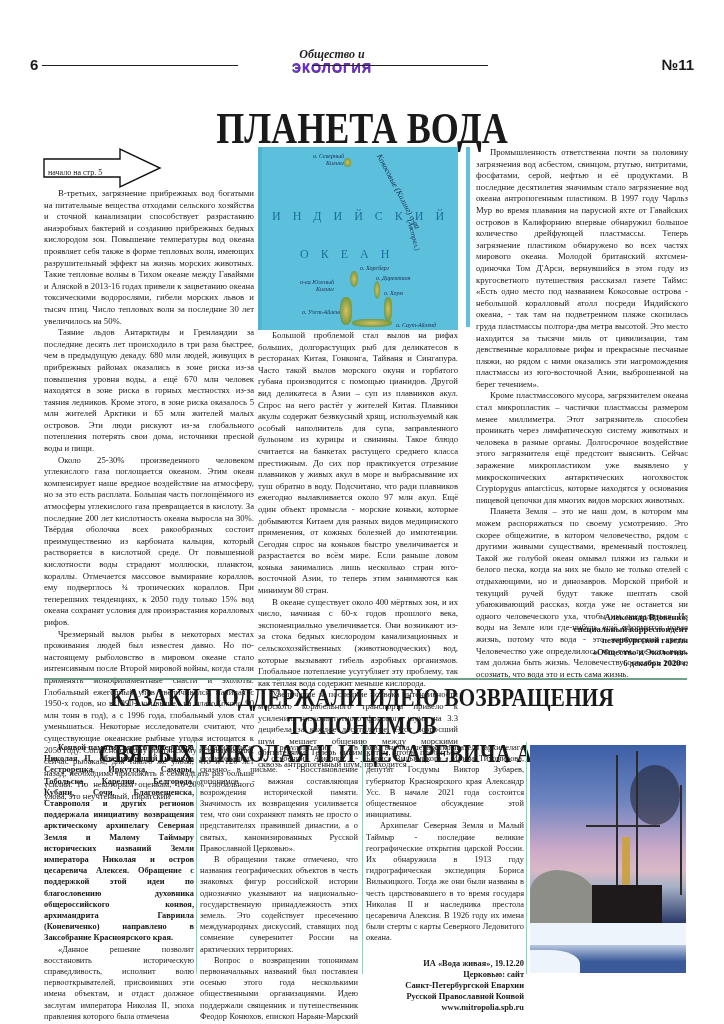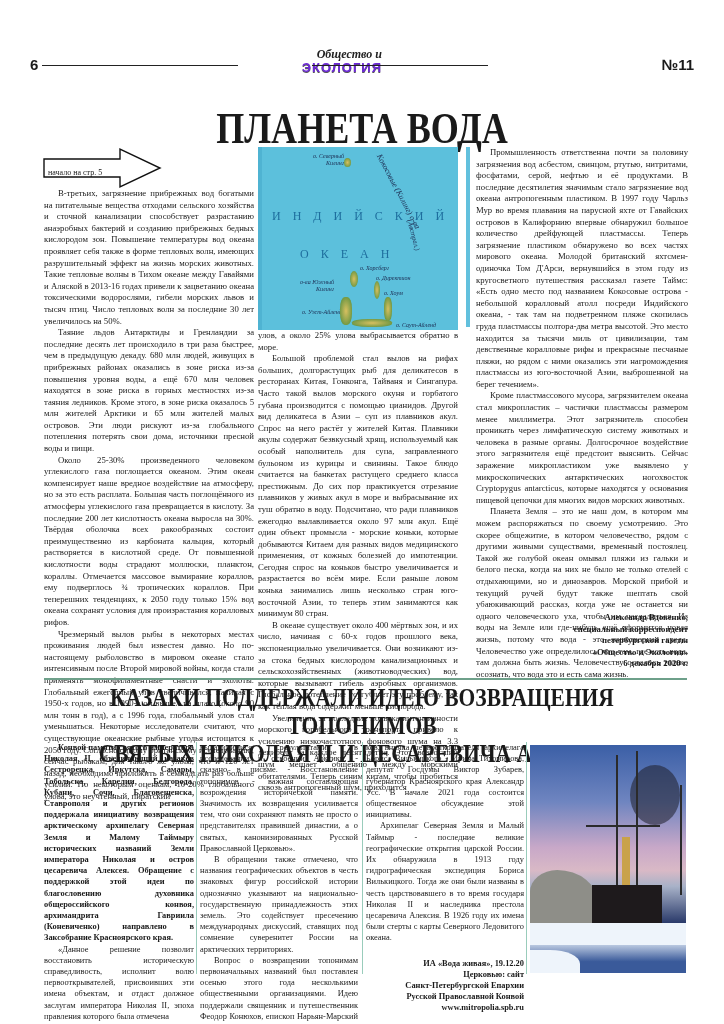--- a/index.html
+++ b/index.html
@@ -5,21 +5,21 @@
   * { box-sizing: border-box; margin: 0; padding: 0; }
   html, body { width: 724px; height: 1024px; background: #ffffff; overflow: hidden; }
   body { position: relative; font-family: "Liberation Serif", "DejaVu Serif", serif; color: #1a1a1a; }
 
   
   .hdr { position: absolute; top: 50px; left: 30px; width: 664px; height: 30px; }
   .hdr .pn { position: absolute; left: 0; top: 6px; font-family: "Liberation Sans", sans-serif; font-weight: bold; font-size: 15px; }
   .hdr .iss { position: absolute; right: 0; top: 6px; font-family: "Liberation Sans", sans-serif; font-weight: bold; font-size: 15px; }
   .hdr .ln1 { position: absolute; left: 12px; top: 15px; width: 196px; height: 1px; background: #222; }
   .hdr .ln2 { position: absolute; left: 282px; top: 15px; width: 176px; height: 1px; background: #222; }
-  .hdr .logo { position: absolute; left: 208px; top: -3px; width: 100px; text-align: right; left: 252px; }
+  .hdr .logo { position: absolute; left: 208px; top: -3px; width: 100px; text-align: center; left: 252px; }
   .logo .l1 { font-style: italic; font-weight: bold; font-size: 12px; color: #222; font-family: "Liberation Serif", serif; }
   .logo .l2 { font-family: "Liberation Sans", sans-serif; font-weight: bold; font-size: 13px; letter-spacing: 1px; color: #6d28d9;
     text-shadow: 0 1px 0 #555; margin-top: -2px; }
 
   .title1 { position: absolute; top: 103px; left: 0; width: 724px; text-align: center; font-family: "Liberation Serif", serif;
     font-weight: bold; font-size: 44px; letter-spacing: 0px; transform: scaleX(0.82); transform-origin: center; }
 
   
   .arrow { position: absolute; left: 42px; top: 147px; width: 120px; height: 42px; }
   .arrow-text { position: absolute; left: 48px; top: 168px; font-size: 8px; }
@@ -105,21 +105,20 @@
   <div class="map-lbl" style="left:134px;top:175px;">о. Саут-Айленд</div>
   <div class="island" style="left:88px;top:124px;width:8px;height:16px;"></div>
   <div class="island" style="left:112px;top:134px;width:6px;height:18px;"></div>
   <div class="island" style="left:78px;top:150px;width:12px;height:28px;border-radius:40%;"></div>
   <div class="island" style="left:90px;top:172px;width:40px;height:8px;border-radius:40%;"></div>
   <div class="island" style="left:122px;top:150px;width:8px;height:24px;border-radius:40%;"></div>
 </div>
 <div class="vbar"></div>
 
 <div class="col col2">
-  <p style="text-indent:0">улов, а около 25% улова выбрасывается обратно в море.</p>
   <p>Большой проблемой стал вылов на рифах больших, долгорастущих рыб для деликатесов в ресторанах Китая, Гонконга, Тайваня и Сингапура. Часто такой вылов морского окуня и горбатого губана производится с помощью цианидов. Другой вид деликатеса в Азии – суп из плавников акул. Спрос на него растёт у жителей Китая. Плавники акулы содержат безвкусный хрящ, используемый как особый наполнитель для супа, заправленного бульоном из курицы и свинины. Такое блюдо считается на банкетах растущего среднего класса престижным. До сих пор практикуется отрезание плавников у живых акул в море и выбрасывание их туш обратно в воду. Подсчитано, что ради плавников ежегодно вылавливается около 97 млн акул. Ещё один объект промысла - морские коньки, которые добываются Китаем для разных видов медицинского применения, от кожных болезней до импотенции. Сегодня спрос на коньков быстро увеличивается и разрастается во всём мире. Если раньше ловом конька занимались лишь несколько стран юго-восточной Азии, то теперь этим занимаются как минимум 80 стран.</p>
   <p>В океане существует около 400 мёртвых зон, и их число, начиная с 60-х годов прошлого века, экспоненциально увеличивается. Они возникают из-за стока бедных кислородом канализационных и сельскохозяйственных (животноводческих) вод, которые вызывают гибель аэробных организмов. Глобальное потепление усугубляет эту проблему, так как тёплая вода содержит меньше кислорода.</p>
   <p>Увеличение за последние полвека интенсивности морского корабельного транспорта привело к усилению низкочастотного фонового шума на 3.3 децибела за каждое десятилетие. Этот возросший шум мешает общению между морскими обитателями. Теперь синим китам, чтобы пробиться сквозь антропогенный шум, приходится</p>
 </div>
 
 <div class="col col3">
   <p>Промышленность ответственна почти за половину загрязнения вод асбестом, свинцом, ртутью, нитритами, фосфатами, серой, нефтью и её продуктами. В последние десятилетия значимым стало загрязнение вод океана антропогенным пластиком. В 1997 году Чарльз Мур во время плавания на парусной яхте от Гавайских островов в Калифорнию впервые обнаружил большое количество дрейфующей пластмассы. Теперь загрязнение пластиком обнаружено во всех частях мирового океана. Молодой британский яхтсмен-одиночка Том Д'Арси, вернувшийся в этом году из кругосветного путешествия рассказал газете Таймс: «Есть одно место под названием Кокосовые острова - небольшой коралловый атолл посреди Индийского океана, - так там на подветренном пляже скопилась груда пластмассы полтора-два метра высотой. Это место находится за тысячи миль от цивилизации, там девственные коралловые рифы и прекрасные песчаные пляжи, но рядом с ними оказались эти нагромождения пластмассы из юго-восточной Азии, выброшенной на берег течением».</p>
   <p>Кроме пластмассового мусора, загрязнителем океана стал микропластик – частички пластмассы размером менее миллиметра. Этот загрязнитель способен проникать через лимфатическую систему животных и человека в разные органы. Долгосрочное воздействие этого загрязнителя ещё предстоит выяснить. Сейчас заражение микропластиком уже выявлено у микроскопических антарктических ногохвосток Cryptopygus antarcticus, которые находятся у основания пищевой цепочки для многих видов морских животных.</p>
   <p>Планета Земля – это не наш дом, в котором мы можем распоряжаться по своему усмотрению. Это скорее общежитие, в котором человечество, рядом с другими живыми существами, временный постоялец. Такой же голубой океан омывал пляжи из гальки и белого песка, когда на них не было не только отелей с отдыхающими, но и динозавров. Морской прибой и текущий ручей будут также шептать свой убаюкивающий рассказ, когда уже не останется ни одного человеческого уха, чтобы им насладиться. Из воды на Земле или где-нибудь ещё оформится новая жизнь, потому что вода - это животворная среда. Человечество уже определилось, что там, где есть вода, там должна быть жизнь. Человечеству осталось только осознать, что вода это и есть сама жизнь.</p>
 </div>

